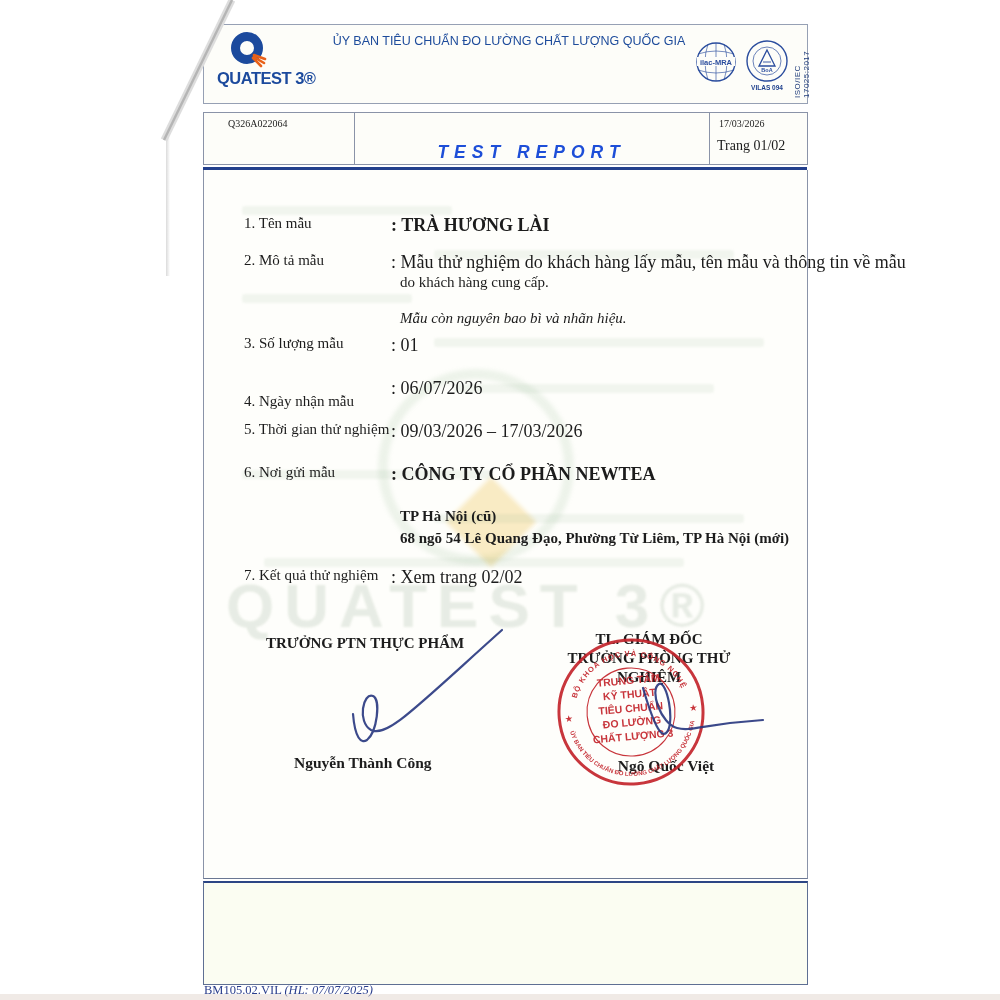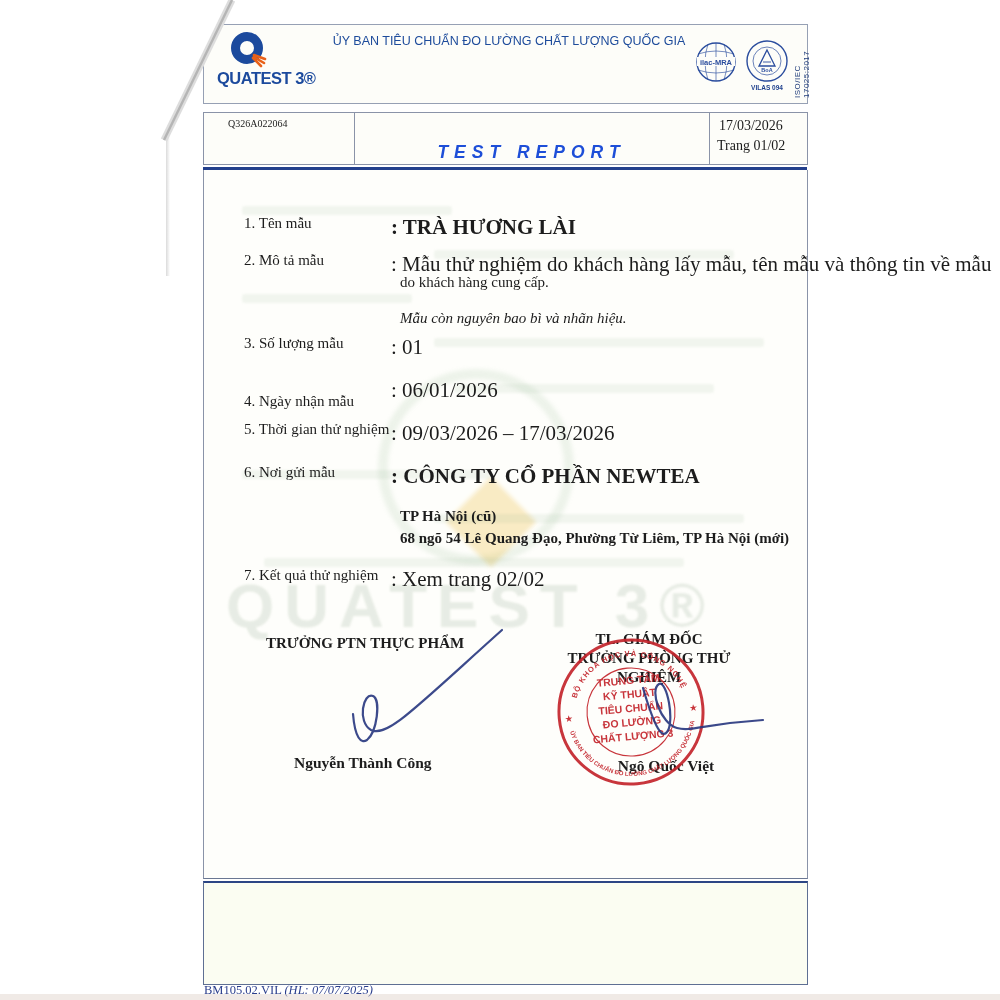--- a/index.html
+++ b/index.html
@@ -33,31 +33,31 @@
   #code1{position:absolute;left:24px;top:5px;font-size:10px;}
   #code2{position:absolute;left:20px;top:25px;font-size:11px;margin-top:40px;}
   #tt-cell-title{position:absolute;left:150px;top:0;width:355px;height:100%;text-align:center;}
   #title-vi{position:absolute;left:0;top:3px;width:100%;
             font-family:"Liberation Sans", sans-serif;font-weight:bold;font-size:22px;
             color:#16448e;letter-spacing:0.4px;}
   #title-en{position:absolute;left:0;top:29px;width:100%;
             font-family:"Liberation Sans", sans-serif;font-weight:bold;font-style:italic;
             font-size:17.5px;color:#1d4ed8;letter-spacing:6px;}
   #tt-cell-page{position:absolute;left:505px;top:0;width:98px;height:100%;}
-  #tt-date{position:absolute;left:10px;top:5px;font-size:14px;}
+  #tt-date{position:absolute;left:10px;top:5px;font-size:10px;}
   #tt-page{position:absolute;left:8px;top:25px;font-size:14px;}
   #dbl-line-1{position:absolute;left:203px;top:164px;width:604px;height:1px;background:#8a93a8;}
   #dbl-line-2{position:absolute;left:203px;top:167px;width:604px;height:2.6px;background:#23408c;}
 
   
   #main-box{position:absolute;left:203px;top:170px;width:603px;height:708px;
             border-left:1.3px solid #8a93a8;border-right:1.3px solid #8a93a8;
             border-bottom:1.3px solid #6a7792;background:#fefefb;}
   .flabel{position:absolute;left:40px;font-size:15px;white-space:nowrap;}
-  .fvalue{position:absolute;left:187px;font-size:21px;white-space:nowrap;}
+  .fvalue{position:absolute;left:187px;font-size:18px;white-space:nowrap;}
   .cline{position:absolute;left:196px;font-size:15px;white-space:nowrap;}
   .bold{font-weight:bold;}
 
   
   .ghost-bar{position:absolute;height:9px;background:rgba(130,165,130,0.10);filter:blur(1.2px);border-radius:3px;}
   #ghost-circle{position:absolute;left:174px;top:199px;width:176px;height:176px;border-radius:50%;
                 border:10px solid rgba(120,170,120,0.13);filter:blur(2px);}
   #ghost-diamond{position:absolute;left:255px;top:320px;width:64px;height:64px;
                  background:rgba(240,195,80,0.32);transform:rotate(45deg);filter:blur(2px);}
   #ghost-watermark{position:absolute;left:22px;top:400px;width:560px;
@@ -162,21 +162,21 @@
 
     <div class="flabel" style="top:82px;">2. Mô tả mẫu</div>
     <div class="fvalue" style="top:82px;">: Mẫu thử nghiệm do khách hàng lấy mẫu, tên mẫu và thông tin về mẫu</div>
     <div class="cline" style="top:104px;">do khách hàng cung cấp.</div>
     <div class="cline" style="top:140px;font-style:italic;">Mẫu còn nguyên bao bì và nhãn hiệu.</div>
 
     <div class="flabel" style="top:165px;">3. Số lượng mẫu</div>
     <div class="fvalue" style="top:165px;">: 01</div>
 
     <div class="flabel" style="top:223px;">4. Ngày nhận mẫu</div>
-    <div class="fvalue" style="top:208px;">: 06/01/2026</div>
+    <div class="fvalue" style="top:208px;">: 06/07/2026</div>
 
     <div class="flabel" style="top:251px;">5. Thời gian thử nghiệm</div>
     <div class="fvalue" style="top:251px;">: 09/03/2026 – 17/03/2026</div>
 
     <div class="flabel" style="top:294px;">6. Nơi gửi mẫu</div>
     <div class="fvalue bold" style="top:294px;">: CÔNG TY CỔ PHẦN NEWTEA</div>
     <div class="cline bold" style="top:338px;">TP Hà Nội (cũ)</div>
     <div class="cline bold" style="top:360px;">68 ngõ 54 Lê Quang Đạo, Phường Từ Liêm, TP Hà Nội (mới)</div>
 
     <div class="flabel" style="top:397px;">7. Kết quả thử nghiệm</div>

